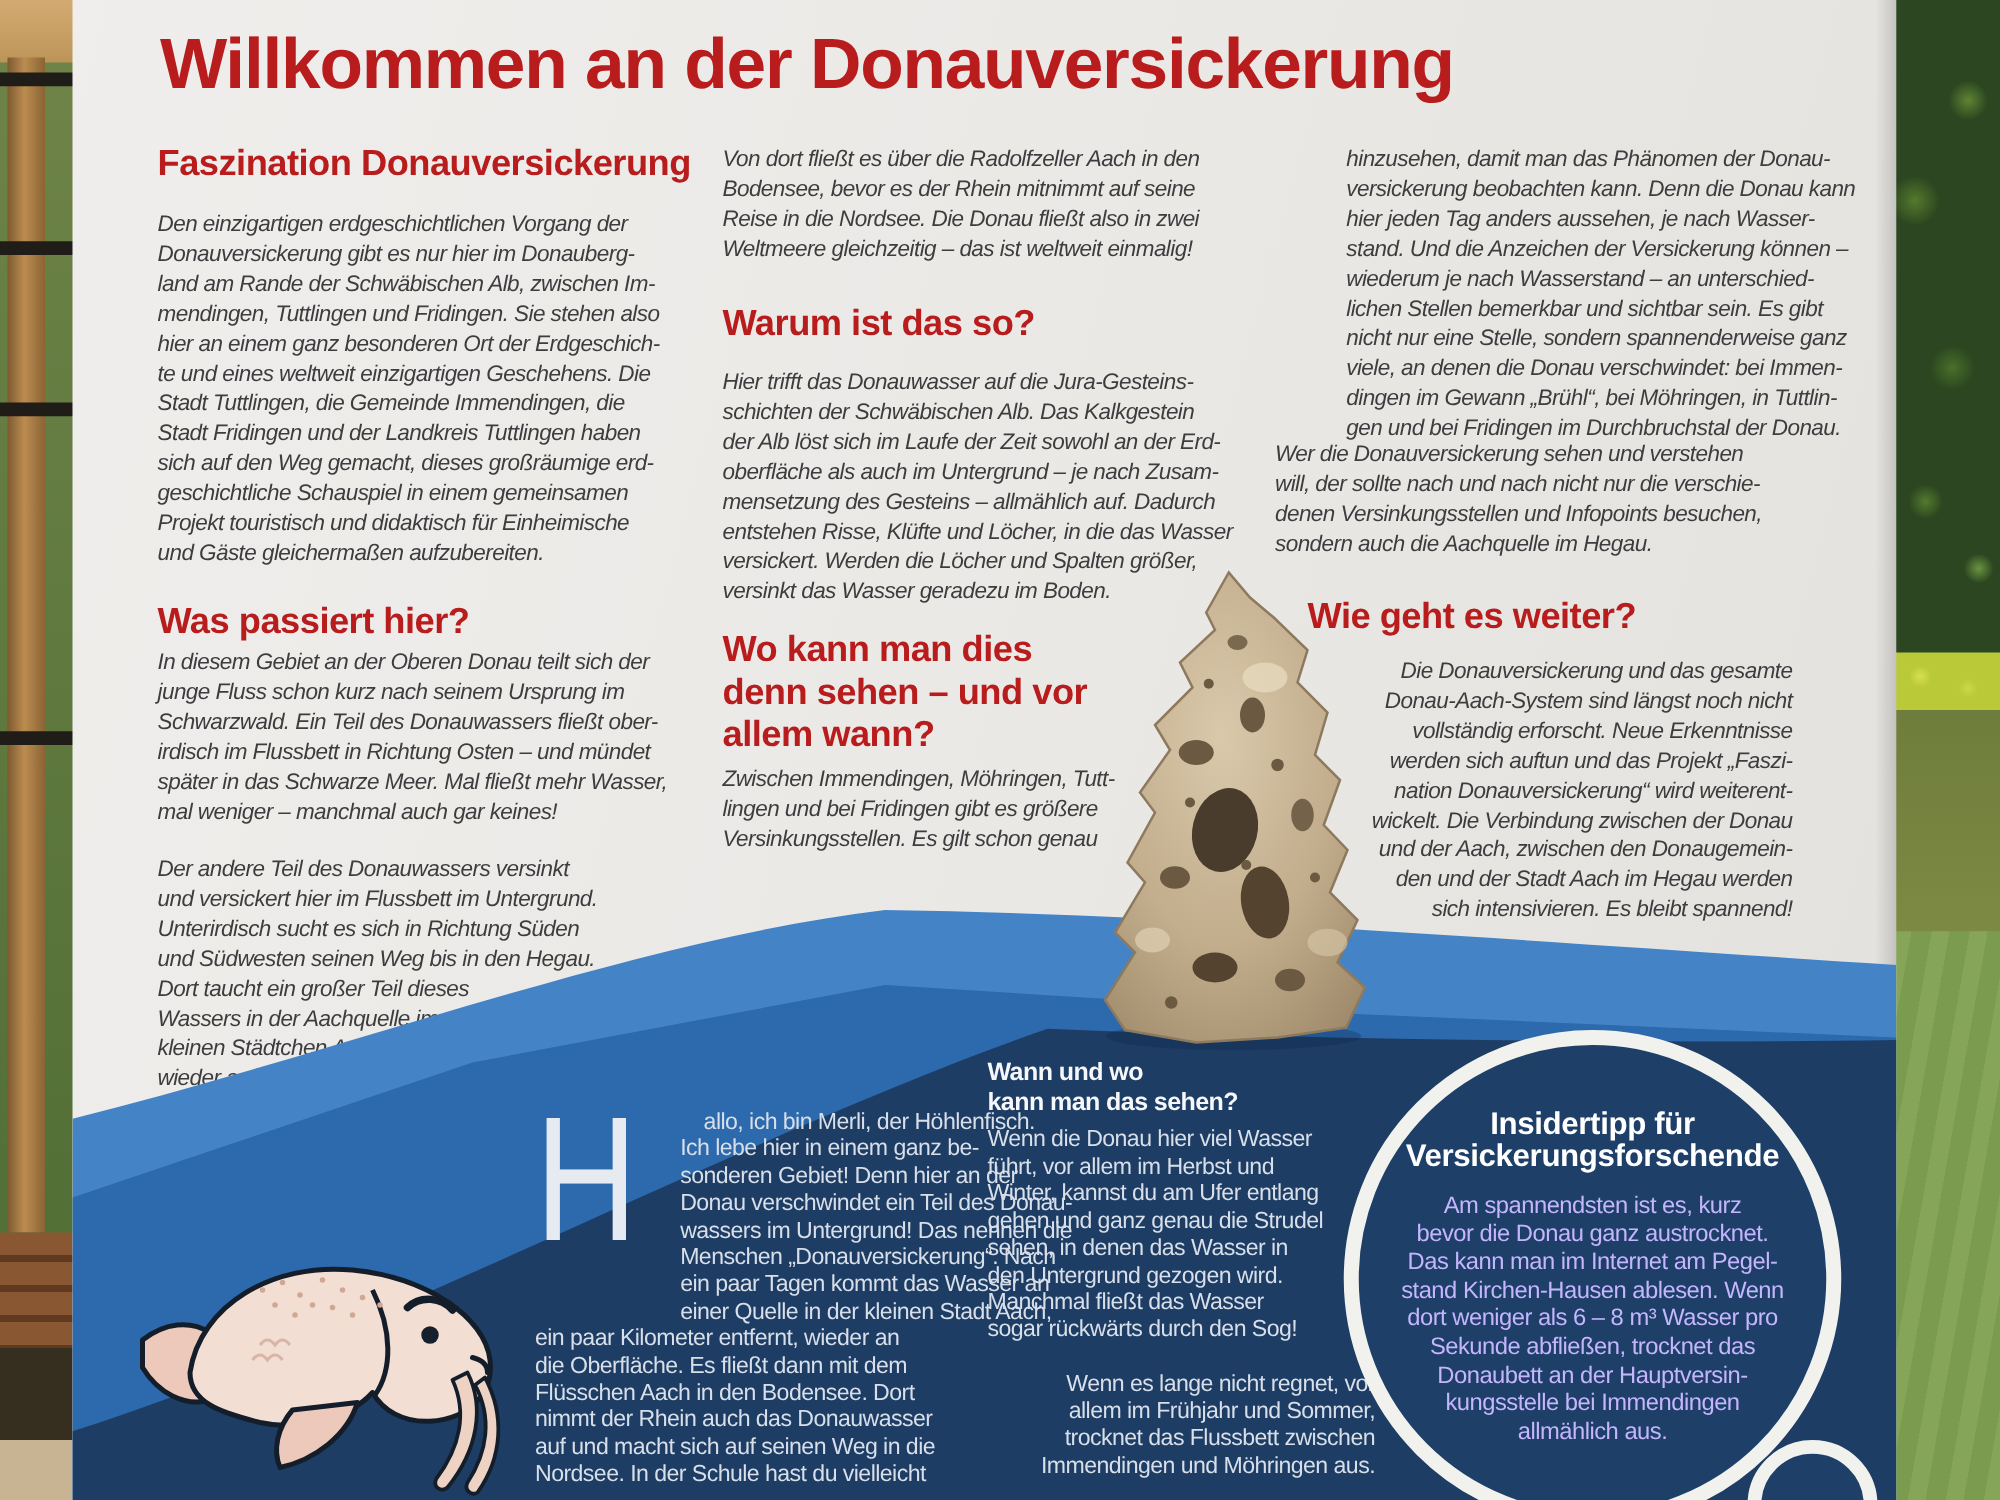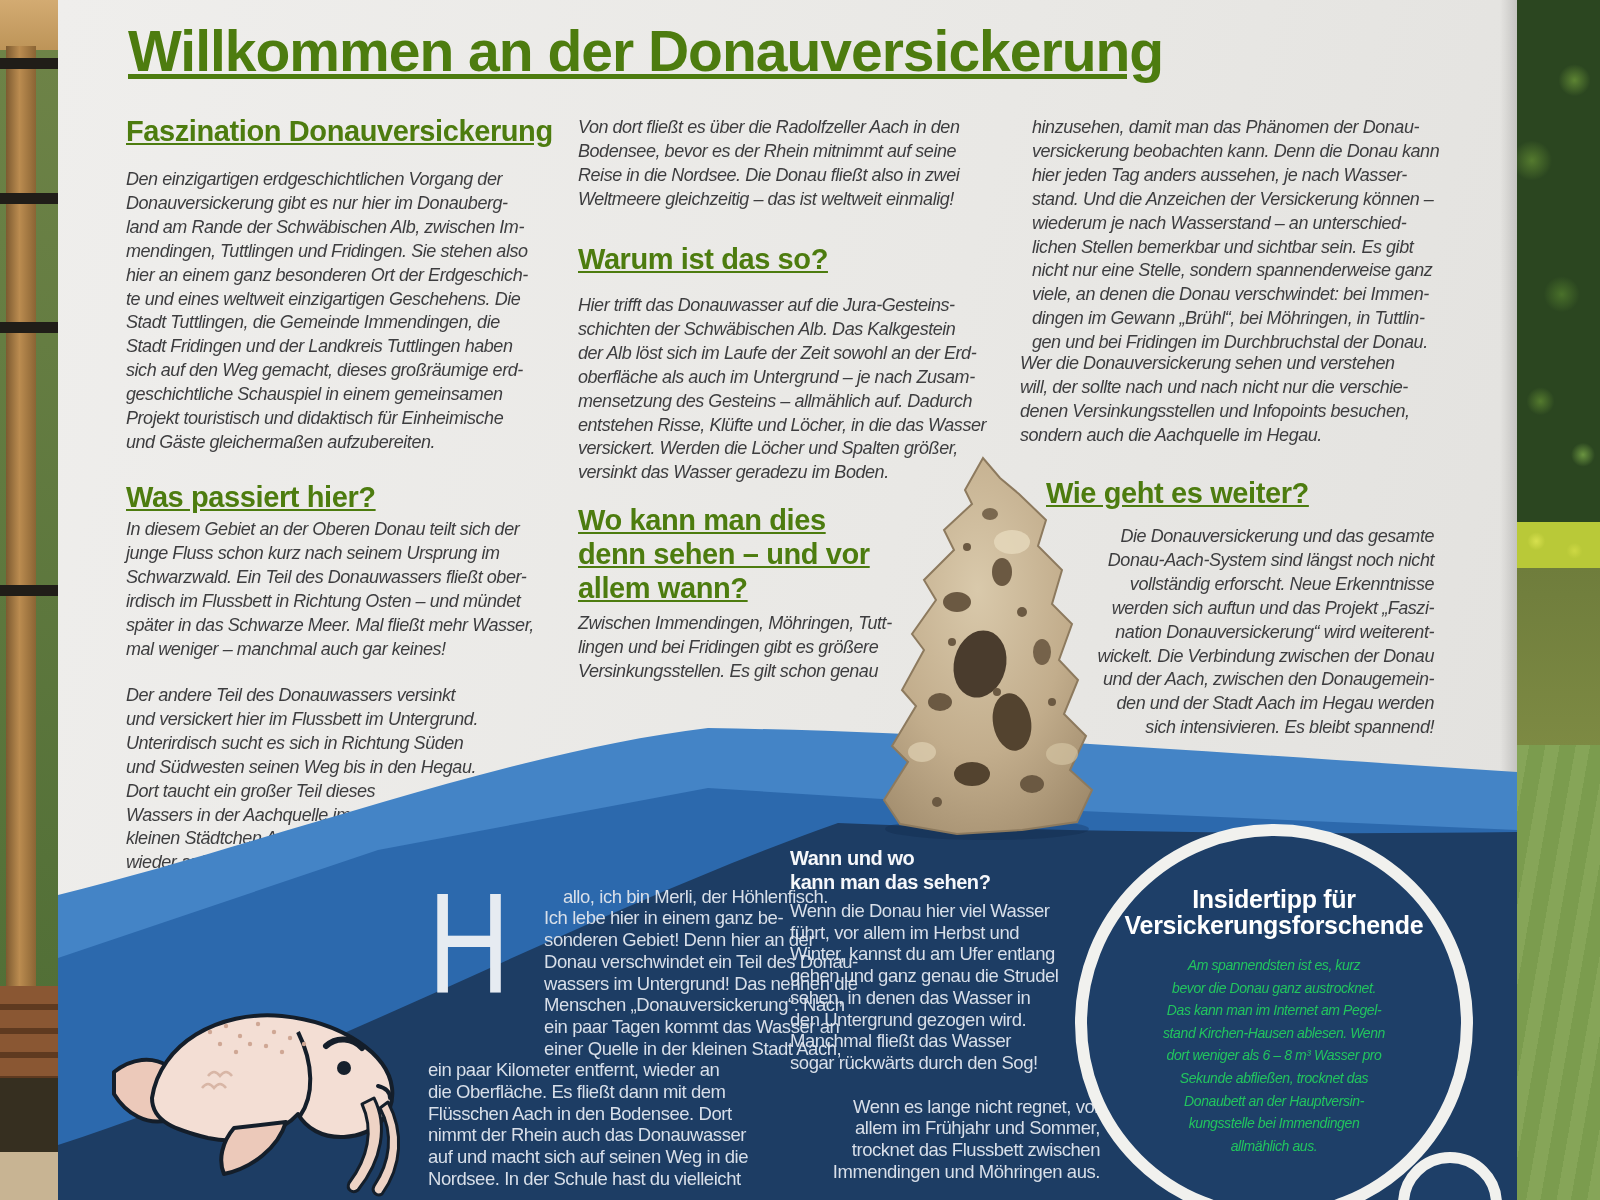--- a/index.html
+++ b/index.html
@@ -33,39 +33,39 @@
   #panel{position:absolute;left:58px;top:0;width:1459px;height:1200px;
          background:linear-gradient(105deg,#efeeec 0%,#e9e8e5 55%,#e2e1de 100%);}
   .panel-edge{position:absolute;left:1500px;top:0;width:17px;height:1200px;
               background:linear-gradient(90deg,rgba(0,0,0,0) 0,rgba(0,0,0,.14) 100%);}
   
   .pre{white-space:pre;}
   h1.title{position:absolute;left:128px;top:18px;margin:0;font-size:57px;font-weight:700;
            letter-spacing:-1px;}
   .h2{position:absolute;margin:0;font-size:29px;font-weight:700;letter-spacing:-0.4px;line-height:34px;}
   .body{position:absolute;margin:0;font-size:18px;line-height:23.9px;letter-spacing:-0.45px;color:#3d3d3f;font-style:italic;}
-  .blue{color:#4d7c0f;text-decoration:underline;}
+  .blue{color:#b91c1c;}
   .center{text-align:right;}
   
   #wave{position:absolute;left:58px;top:690px;width:1459px;height:510px;z-index:3;}
   
   #rock{position:absolute;left:862px;top:452px;width:250px;height:390px;z-index:4;}
   #fish{position:absolute;left:90px;top:980px;width:348px;height:220px;z-index:6;}
   
   .dark-text{position:absolute;z-index:6;color:#d8dfe9;font-size:18.5px;line-height:21.7px;
              letter-spacing:-0.45px;}
   .dropcap{float:left;font-size:142px;line-height:104px;height:156px;margin:6px 14px 0 0;
            color:#e6ebf1;transform:scaleX(.8);transform-origin:left top;}
   .wann-h{font-weight:700;color:#f5f7fa;font-size:20px;line-height:24px;margin:0 0 6px 0;}
   .mt22{margin-top:22px;text-align:right;}
   .circle{position:absolute;left:1075px;top:824px;width:398px;height:398px;border-radius:50%;
           border:12px solid #f1f1ee;background:#1e3f68;box-sizing:border-box;z-index:6;
           text-align:center;padding-top:50px;}
   .circle-h{font-weight:700;color:#ffffff;font-size:25px;line-height:26px;margin:0;letter-spacing:-0.3px;}
-  .circle-b{margin:16px 0 0 0;color:#22c55e;font-size:14px;line-height:22.6px;letter-spacing:-0.4px;font-style:italic;}
+  .circle-b{margin:16px 0 0 0;color:#c4b5fd;font-size:19px;line-height:22.6px;letter-spacing:-0.4px;}
   .circle-small{position:absolute;left:1398px;top:1152px;width:104px;height:104px;border-radius:50%;
                 border:11px solid #f1f1ee;background:#1e3f68;box-sizing:border-box;z-index:5;}
 </style>
 </head>
 <body>
 
 <div id="scene">
 
   <div class="envL">
     <div class="beam"></div>
@@ -138,21 +138,21 @@
 entstehen Risse, Klüfte und Löcher, in die das Wasser
 versickert. Werden die Löcher und Spalten größer,
 versinkt das Wasser geradezu im Boden.</p>
   <h2 class="h2 blue pre" style="left:578px;top:503px">Wo kann man dies
 denn sehen – und vor
 allem wann?</h2>
   <p class="body pre" style="left:578px;top:612px">Zwischen Immendingen, Möhringen, Tutt-
 lingen und bei Fridingen gibt es größere
 Versinkungsstellen. Es gilt schon genau</p>
 
-  <p class="body pre" style="left:1032px;top:116px">hinzusehen, damit man das Phänomen der Donau-
+  <p class="body pre" style="left:1077px;top:116px">hinzusehen, damit man das Phänomen der Donau-
 versickerung beobachten kann. Denn die Donau kann
 hier jeden Tag anders aussehen, je nach Wasser-
 stand. Und die Anzeichen der Versickerung können –
 wiederum je nach Wasserstand – an unterschied-
 lichen Stellen bemerkbar und sichtbar sein. Es gibt
 nicht nur eine Stelle, sondern spannenderweise ganz
 viele, an denen die Donau verschwindet: bei Immen-
 dingen im Gewann „Brühl“, bei Möhringen, in Tuttlin-
 gen und bei Fridingen im Durchbruchstal der Donau.</p>
   <p class="body pre" style="left:1020px;top:352px">Wer die Donauversickerung sehen und verstehen

